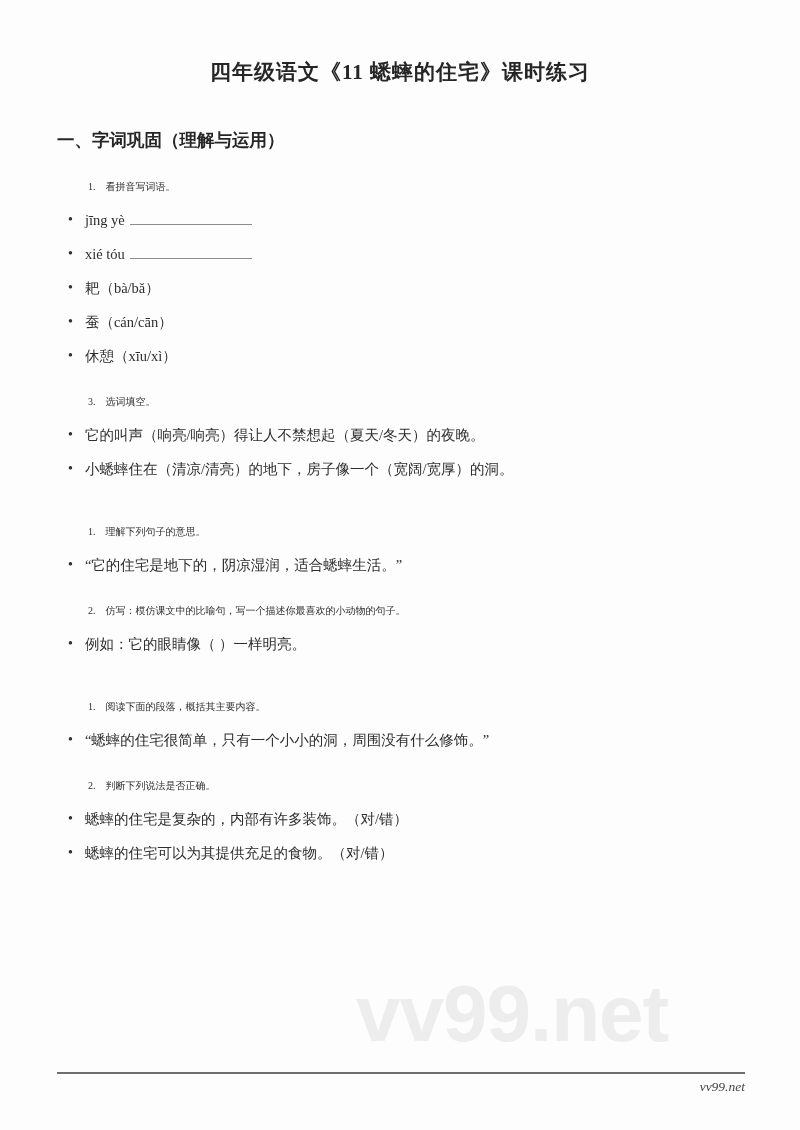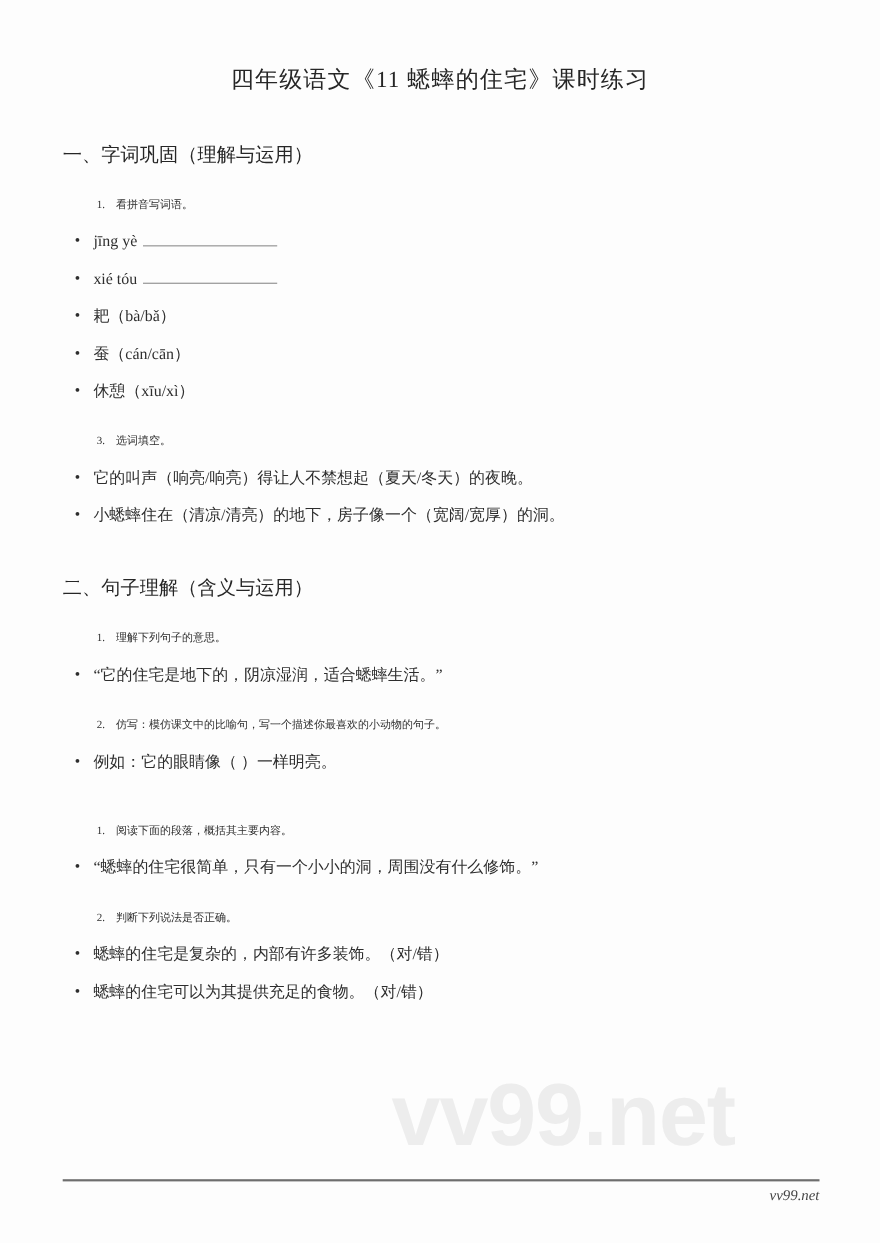--- a/index.html
+++ b/index.html
@@ -9,28 +9,28 @@
     margin:0 auto;
     background:#fdfdfd;
     overflow:hidden;
     font-family:"Liberation Serif","DejaVu Serif",serif;
     color:#2e2e2e;
   }
   .content { position:relative; z-index:1; }
   .doc-title {
     margin:0; padding-top:58px;
     text-align:center;
-    font-size:21px; font-weight:400;
+    font-size:21px; font-weight:700;
     letter-spacing:1px;
     color:#262626;
   }
   .section { margin-top:42px; }
   .section-heading {
     margin:0 0 0 57px;
-    font-size:17.5px; font-weight:400;
+    font-size:17.5px; font-weight:700;
     color:#262626;
   }
   .item-line {
     margin:25px 55px 0 88px;
     font-size:10px; line-height:20px;
   }
   .item-num { margin-right:10px; }
   .bullet-line {
     margin:13px 55px 0 68px;
     font-size:14.5px; line-height:20px;
@@ -85,21 +85,20 @@
           <div class="bullet-line"><span class="bullet-dot">•</span><span class="bullet-text">jīng yè</span><span class="blank-line"></span></div>
           <div class="bullet-line"><span class="bullet-dot">•</span><span class="bullet-text">xié tóu</span><span class="blank-line"></span></div>
           <div class="bullet-line"><span class="bullet-dot">•</span><span class="bullet-text">耙（bà/bǎ）</span></div>
           <div class="bullet-line"><span class="bullet-dot">•</span><span class="bullet-text">蚕（cán/cān）</span></div>
           <div class="bullet-line"><span class="bullet-dot">•</span><span class="bullet-text">休憩（xīu/xì）</span></div>
           <div class="item-line"><span class="item-num">3.</span><span class="item-text">选词填空。</span></div>
           <div class="bullet-line"><span class="bullet-dot">•</span><span class="bullet-text">它的叫声（响亮/响亮）得让人不禁想起（夏天/冬天）的夜晚。</span></div>
           <div class="bullet-line"><span class="bullet-dot">•</span><span class="bullet-text">小蟋蟀住在（清凉/清亮）的地下，房子像一个（宽阔/宽厚）的洞。</span></div>
         </section>
         <section class="section">
-          <h2 class="section-heading">二、句子理解（含义与运用）</h2>
           <div class="item-line"><span class="item-num">1.</span><span class="item-text">理解下列句子的意思。</span></div>
           <div class="bullet-line"><span class="bullet-dot">•</span><span class="bullet-text">“它的住宅是地下的，阴凉湿润，适合蟋蟀生活。”</span></div>
           <div class="item-line"><span class="item-num">2.</span><span class="item-text">仿写：模仿课文中的比喻句，写一个描述你最喜欢的小动物的句子。</span></div>
           <div class="bullet-line"><span class="bullet-dot">•</span><span class="bullet-text">例如：它的眼睛像（ ）一样明亮。</span></div>
         </section>
         <section class="section">
           <div class="item-line"><span class="item-num">1.</span><span class="item-text">阅读下面的段落，概括其主要内容。</span></div>
           <div class="bullet-line"><span class="bullet-dot">•</span><span class="bullet-text">“蟋蟀的住宅很简单，只有一个小小的洞，周围没有什么修饰。”</span></div>
           <div class="item-line"><span class="item-num">2.</span><span class="item-text">判断下列说法是否正确。</span></div>
           <div class="bullet-line"><span class="bullet-dot">•</span><span class="bullet-text">蟋蟀的住宅是复杂的，内部有许多装饰。（对/错）</span></div>

